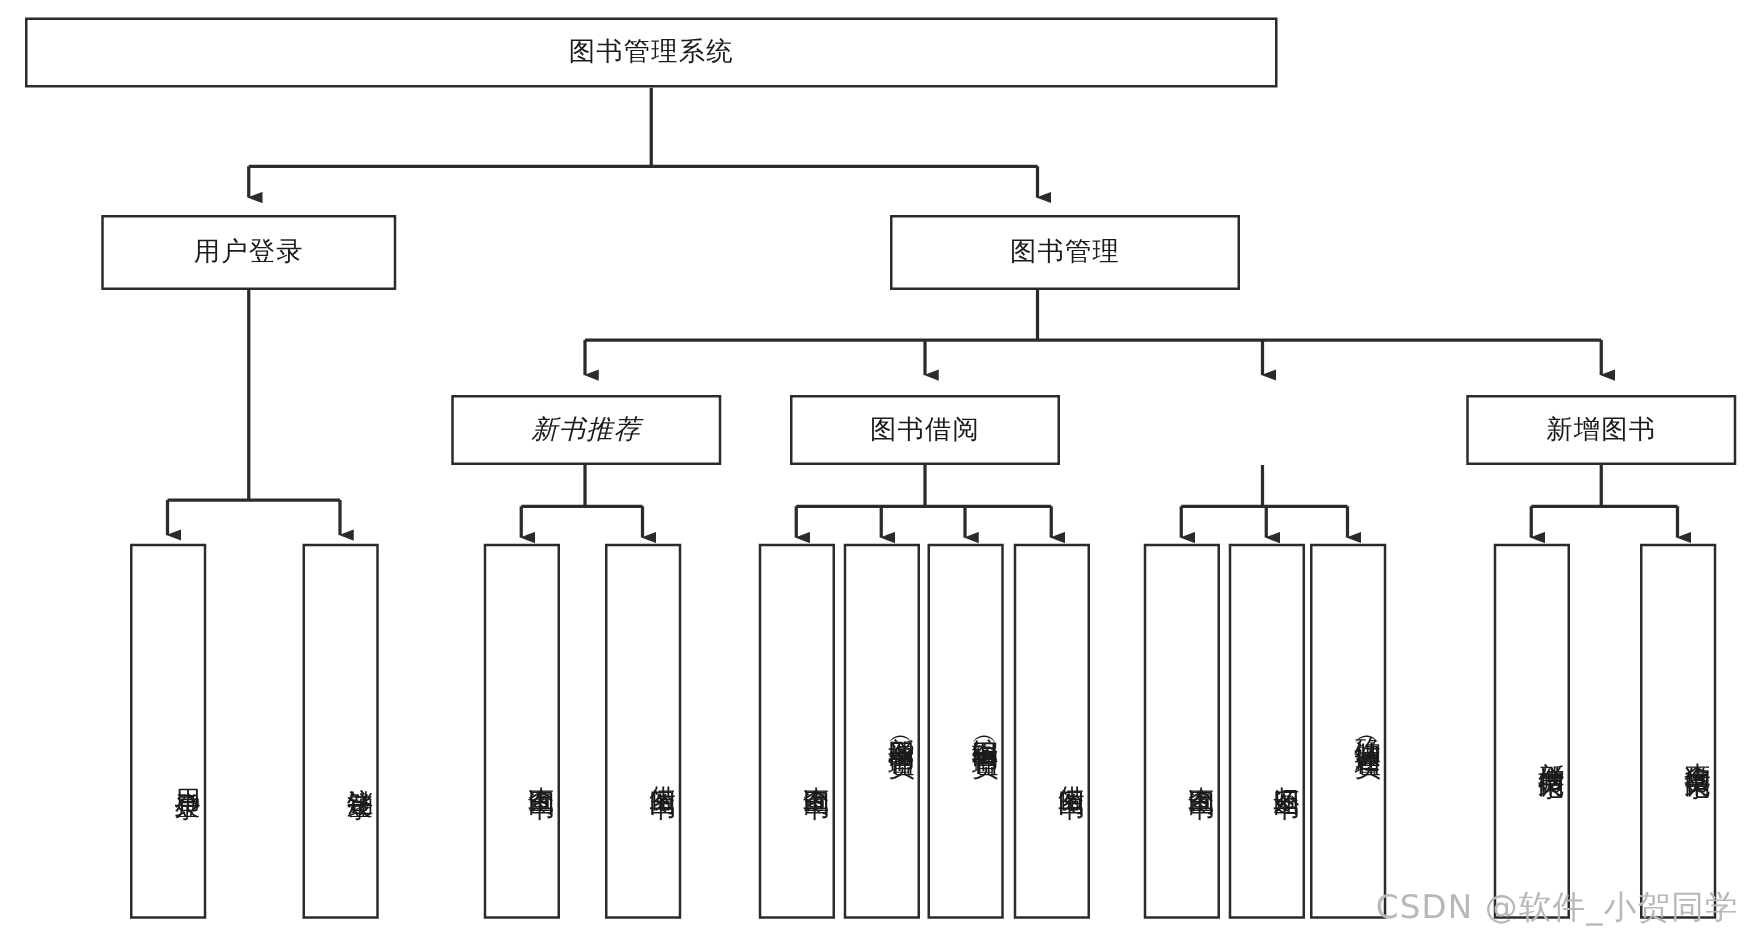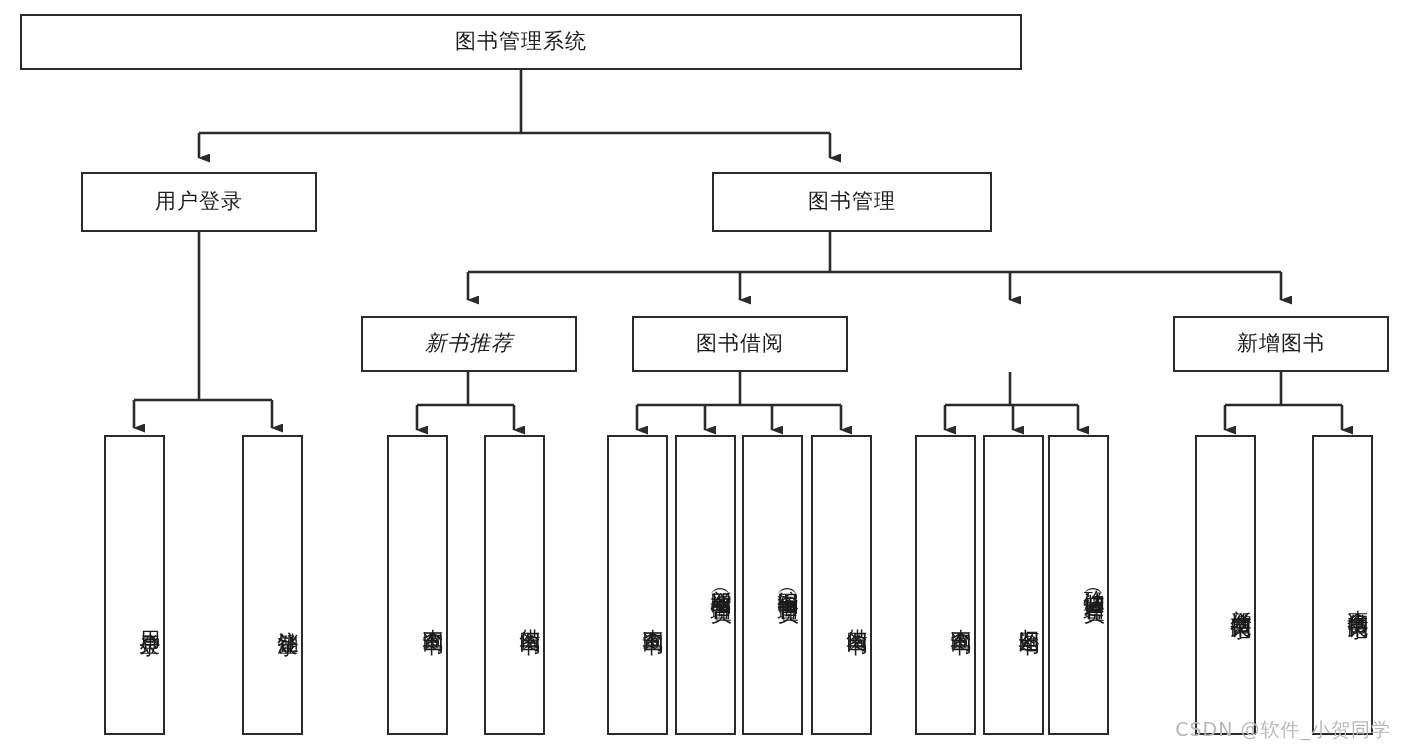--- a/index.html
+++ b/index.html
@@ -52,21 +52,21 @@
     justify-content: center;
   }
   .node .label {
     display: block;
     white-space: nowrap;
   }
   .watermark {
     position: absolute;
     right: 14px;
     bottom: 4px;
-    font-size: 19px;
+    font-size: 26px;
     color: #b8b8b8;
     letter-spacing: 1px;
     white-space: nowrap;
   }
 </style>
 </head>
 <body>
 
 <div id="canvas">
 

